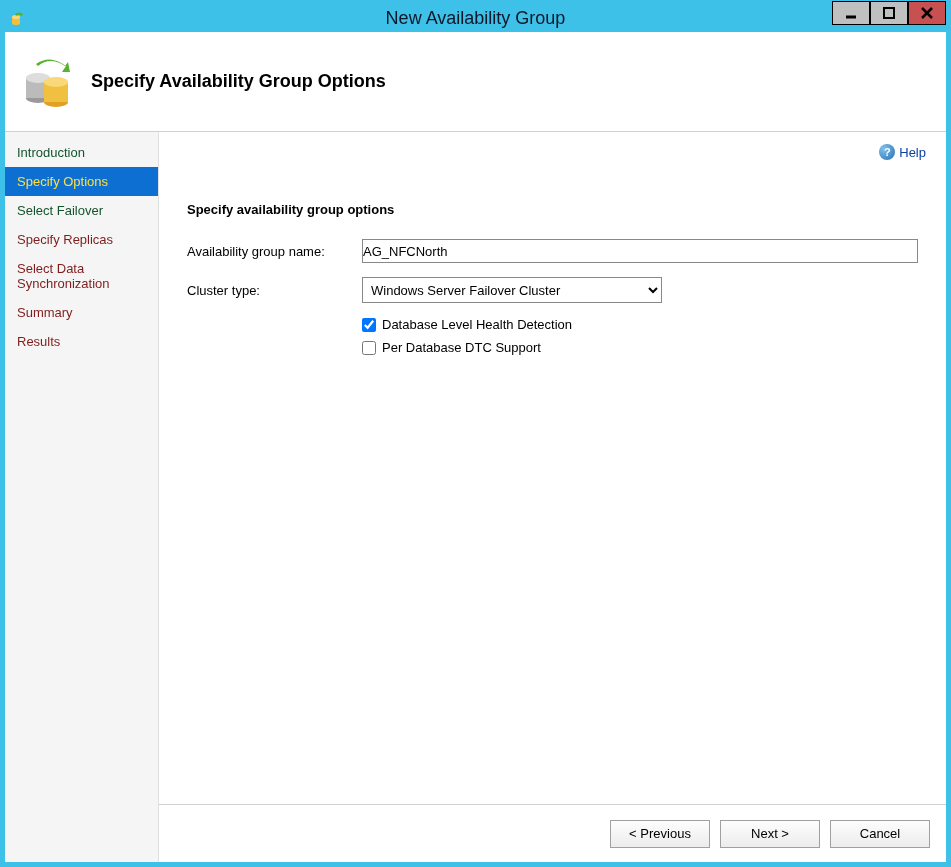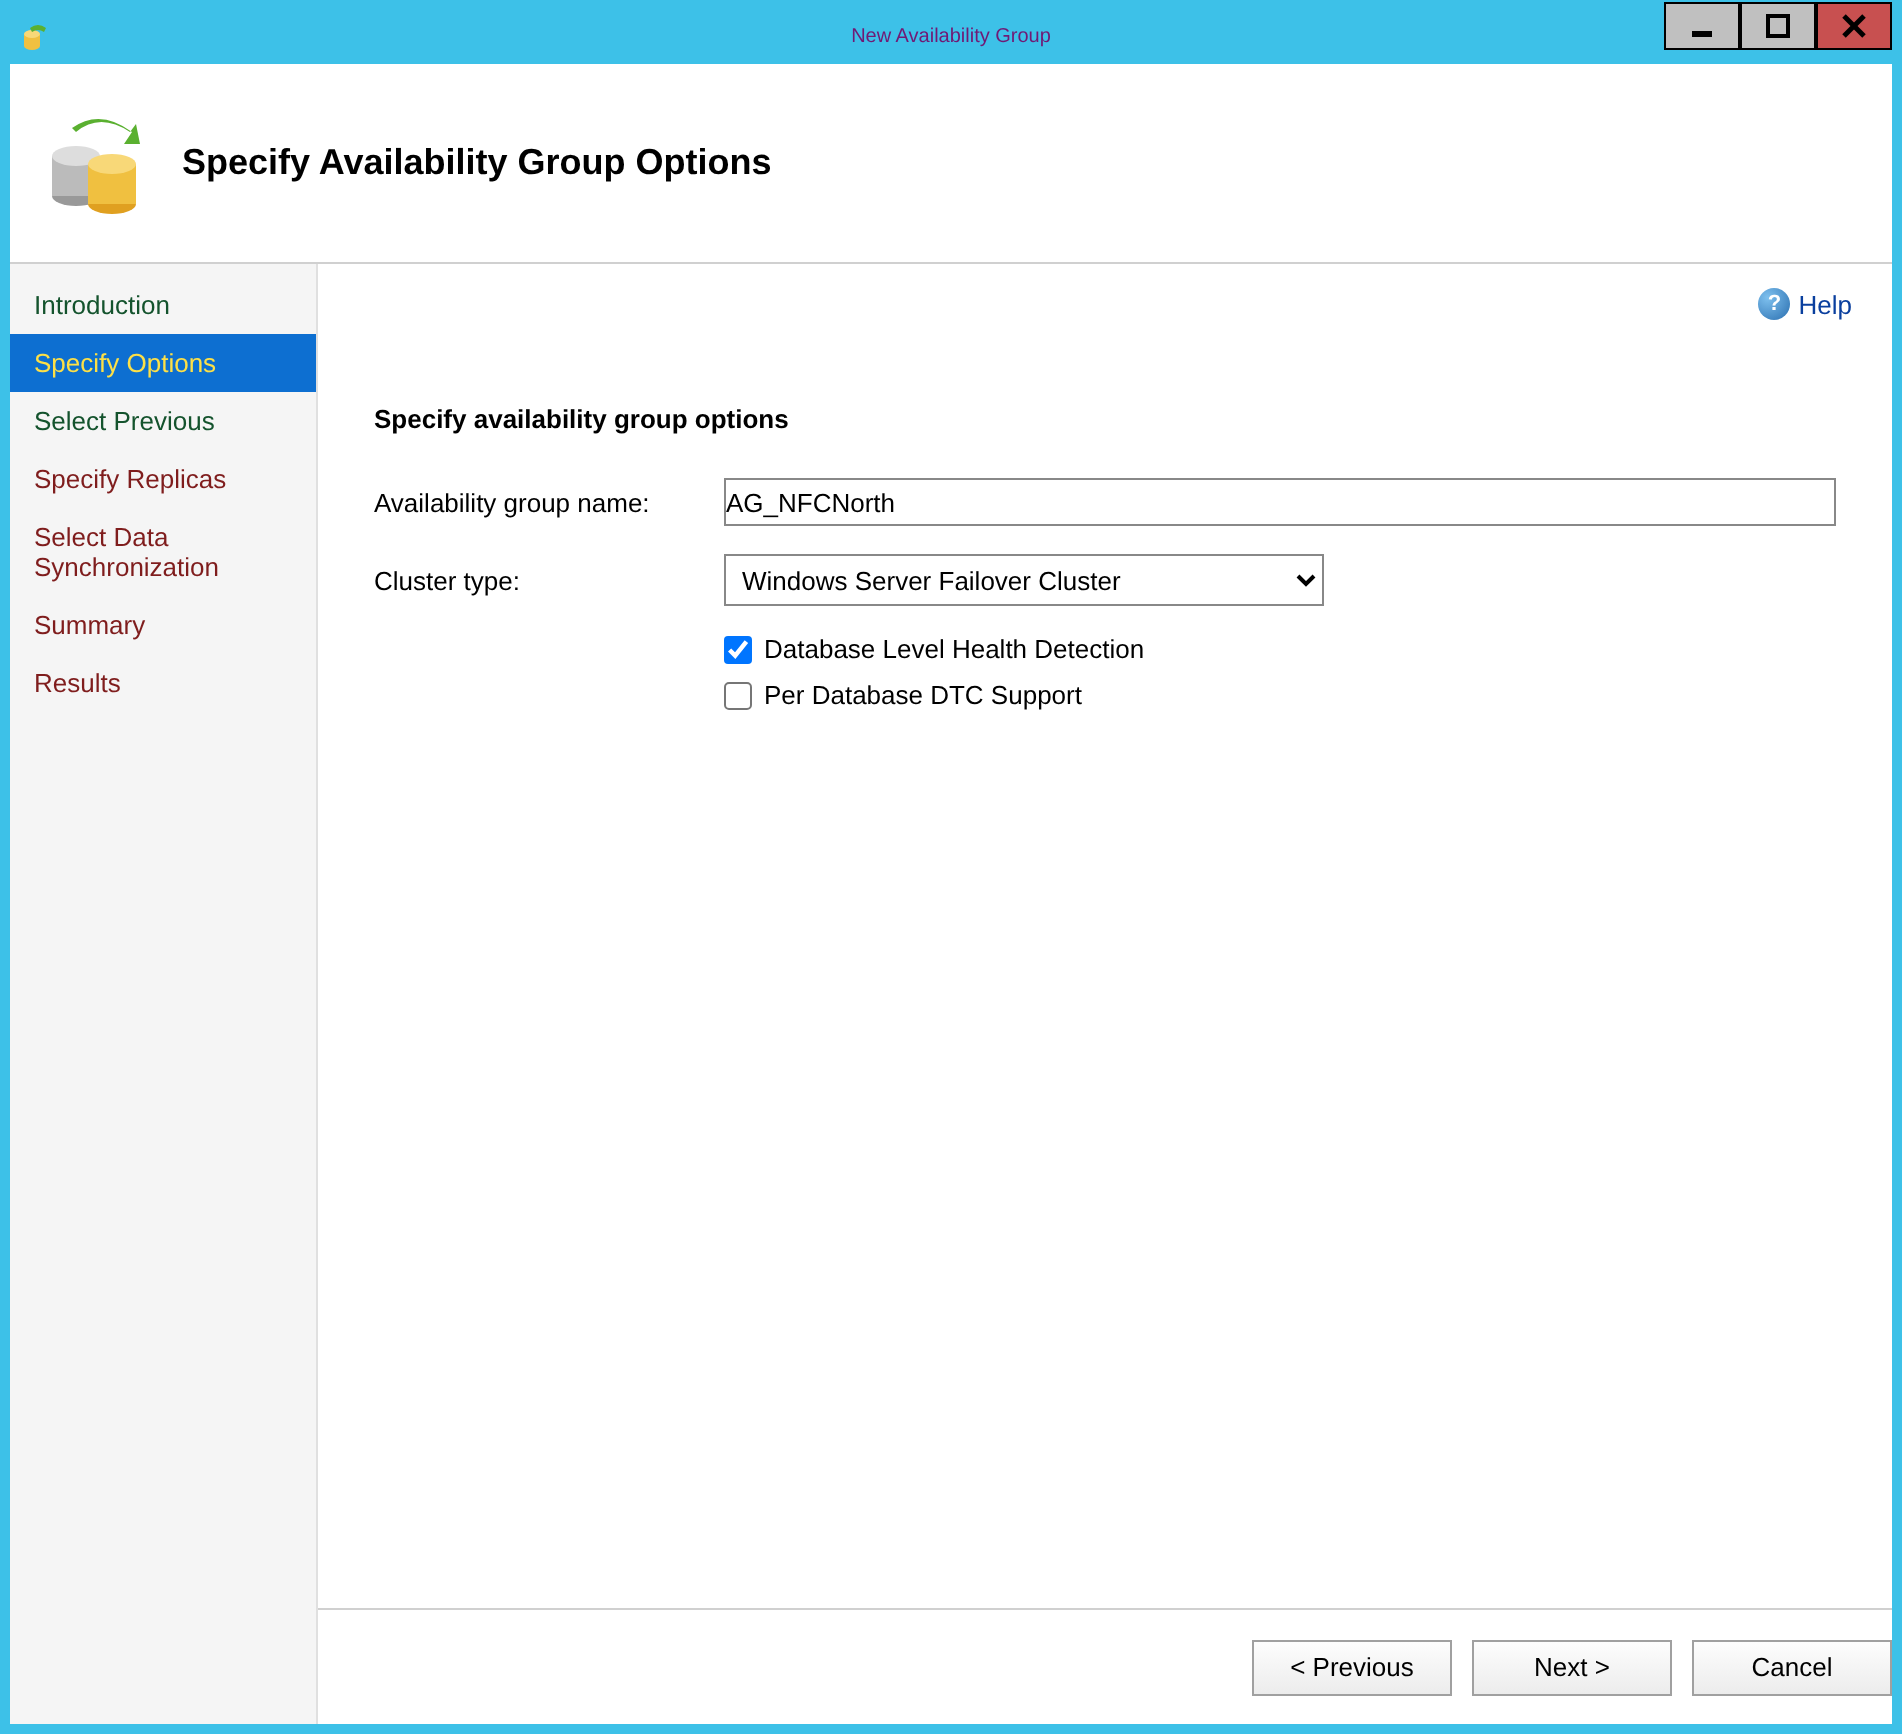--- a/index.html
+++ b/index.html
@@ -35,22 +35,22 @@
       height: 20px;
       margin-left: 4px;
       display: flex;
       align-items: center;
       justify-content: center;
     }
     .titlebar-title {
       position: absolute;
       left: 50%;
       transform: translateX(-50%);
-      color: #701a75;
-      font-size: 10px;
+      color: #0f172a;
+      font-size: 18px;
     }
     .titlebar-controls {
       margin-left: auto;
       display: flex;
       height: 100%;
     }
     .titlebar-btn {
       width: 38px;
       height: 24px;
       border: 1px solid #000;
@@ -183,20 +183,21 @@
     .checkbox-row input[type="checkbox"] {
       width: 14px;
       height: 14px;
     }
     .footer {
       height: 58px;
       border-top: 1px solid #d0d0d0;
       display: flex;
       align-items: center;
       justify-content: flex-end;
+      padding-right: 16px;
       gap: 10px;
     }
     .footer-btn {
       width: 100px;
       height: 28px;
       border: 1px solid #a0a0a0;
       background: linear-gradient(#fdfdfd, #ececec);
       font-size: 13px;
       font-family: inherit;
       cursor: pointer;
@@ -250,21 +251,21 @@
       </svg>
     </div>
     <div class="page-title">Specify Availability Group Options</div>
   </div>
 
   <div class="body-area">
 
     <div class="sidebar">
       <div class="sidebar-item">Introduction</div>
       <div class="sidebar-item active">Specify Options</div>
-      <div class="sidebar-item">Select Previous</div>
+      <div class="sidebar-item">Select Failover</div>
       <div class="sidebar-item disabled">Specify Replicas</div>
       <div class="sidebar-item disabled">Select Data Synchronization</div>
       <div class="sidebar-item disabled">Summary</div>
       <div class="sidebar-item disabled">Results</div>
     </div>
 
     <div class="main">
       <div class="help-link">
         <span class="help-icon">?</span>
         <span>Help</span>

